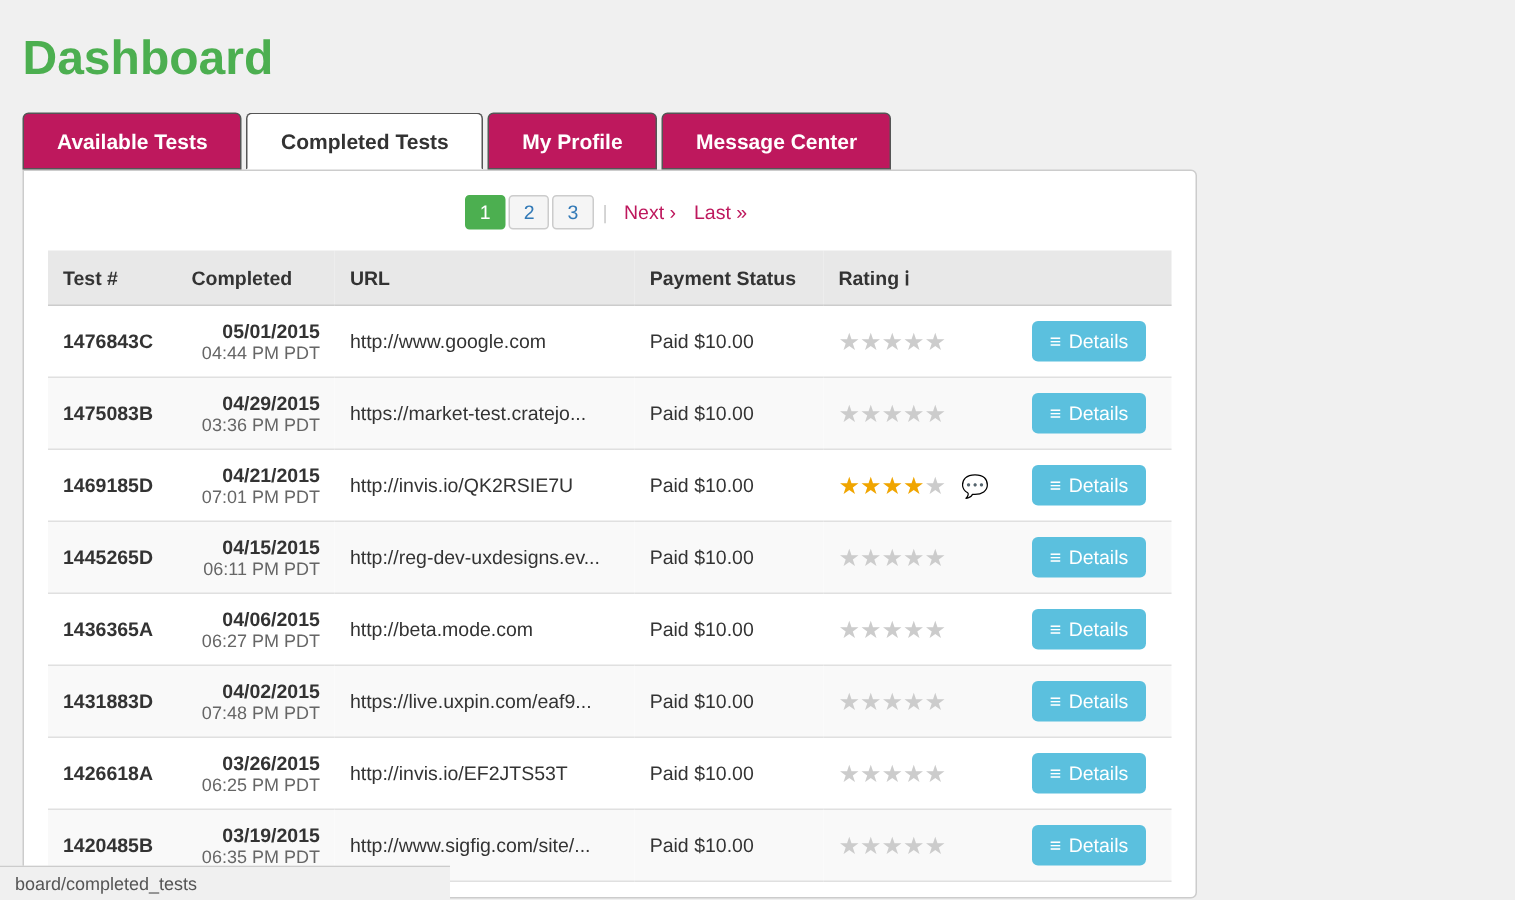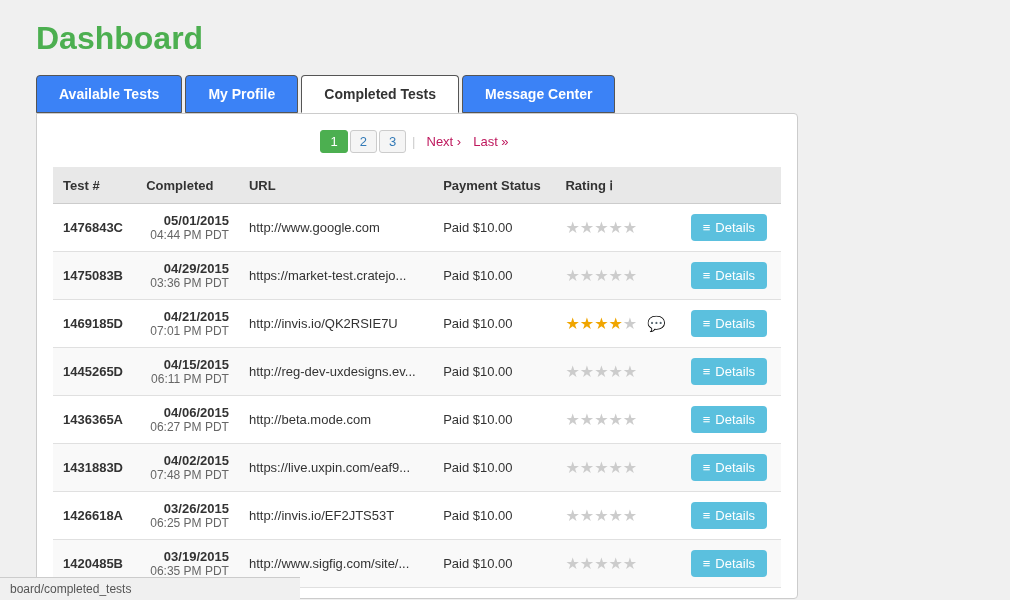--- a/index.html
+++ b/index.html
@@ -1,31 +1,31 @@
 <!DOCTYPE html>
 <html><head>
   <meta charset="utf-8">
   <style>
     * { box-sizing: border-box; margin: 0; padding: 0; }
     body { font-family: Arial, sans-serif; background: #f0f0f0; font-size: 13px; color: #333; }
 
-    .page-wrapper { background: #f0f0f0; padding: 20px 20px 0 36px; width: 818px; min-height: 600px; }
+    .page-wrapper { background: #f0f0f0; padding: 20px 20px 0 15px; width: 818px; min-height: 600px; }
 
     .page-title { color: #4CAF50; font-size: 32px; font-weight: bold; margin-bottom: 18px; }
 
     .tabs { display: flex; flex-direction: row; gap: 0; margin-bottom: 0; }
     .tab {
       padding: 10px 22px;
       font-size: 14px;
       font-weight: bold;
       cursor: pointer;
       border: 1px solid #555;
       border-radius: 4px 4px 0 0;
       margin-right: 3px;
-      background: #3b82f6;
+      background: #be185d;
       color: #fff;
       text-decoration: none;
       display: inline-block;
     }
     .tab.active {
       background: #fff;
       color: #333;
       border-bottom: 1px solid #fff;
     }
 
@@ -92,25 +92,25 @@
 </head>
 <body>
 
 <div class="page-wrapper">
   <h1 class="page-title">Dashboard</h1>
 
   <div class="tabs">
     <div class="tab">
       <span>Available Tests</span>
     </div>
+    <div class="tab active">
+      <span>Completed Tests</span>
+    </div>
     <div class="tab">
       <span>My Profile</span>
-    </div>
-    <div class="tab active">
-      <span>Completed Tests</span>
     </div>
     <div class="tab">
       <span>Message Center</span>
     </div>
   </div>
 
   <div class="content-area">
     <div class="pagination">
       <button class="page-btn active">1</button>
       <button class="page-btn">2</button>

